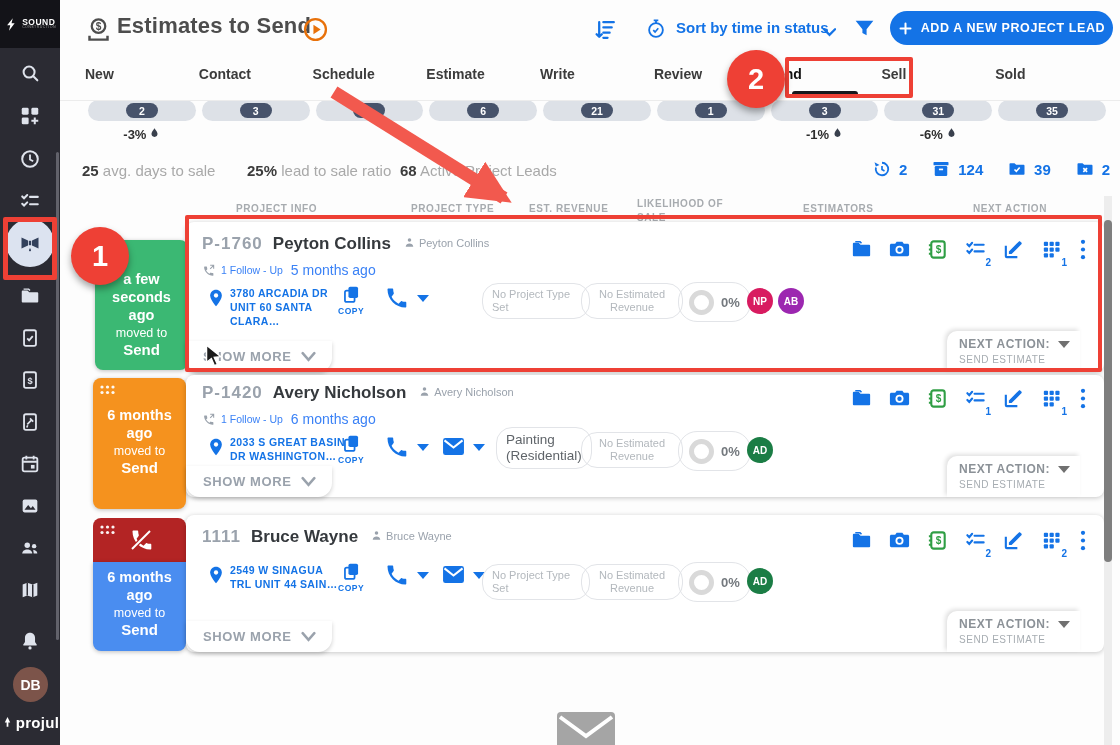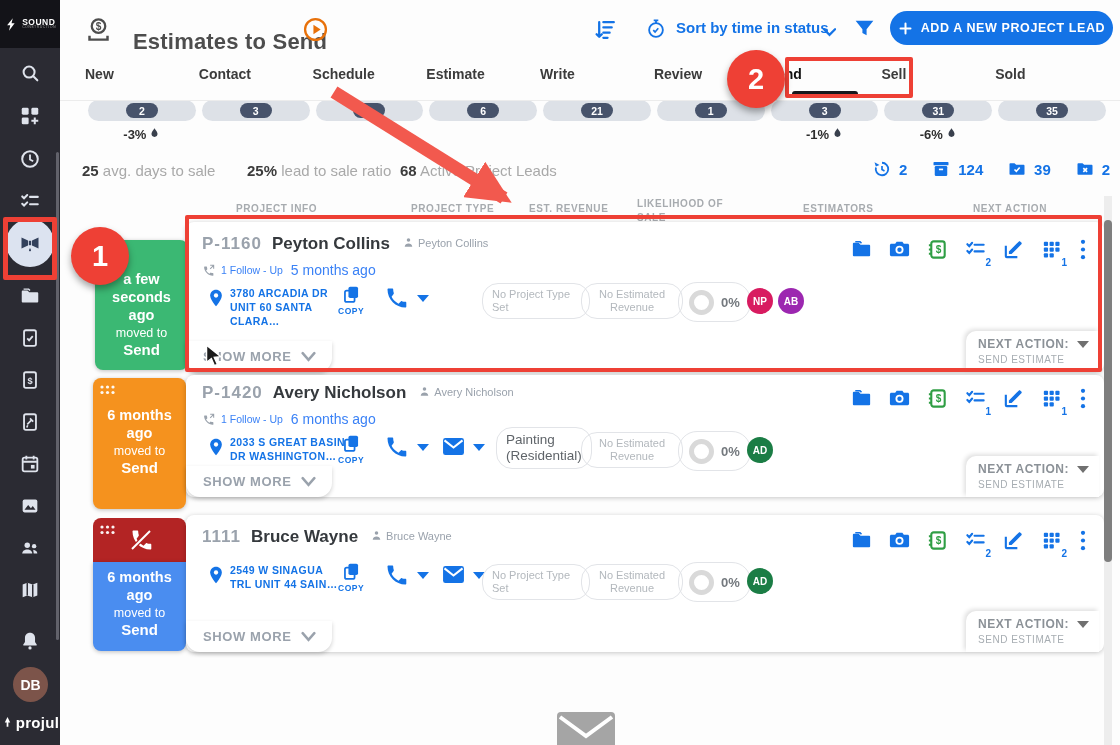--- a/index.html
+++ b/index.html
@@ -76,21 +76,21 @@
   .donut{width:25px;height:25px;border:5px solid #d9d9d9;border-radius:50%;box-sizing:border-box;}
   .donut-pill b{font-size:13px;color:#74797e;}
   .avatar{width:26px;height:26px;border-radius:50%;color:#fff;font-size:10px;font-weight:bold;
           display:flex;align-items:center;justify-content:center;}
   .icon-strip{right:16px;top:16px;display:flex;align-items:flex-start;gap:15px;}
   .cicon{position:relative;cursor:pointer;}
   .mini-badge{position:absolute;right:-4px;bottom:-7px;font-size:10px;font-weight:bold;color:#1473e6;}
   .show-more{left:0;bottom:0;width:146px;height:31px;background:#fff;border-radius:0 0 14px 14px;
              box-shadow:0 2px 4px rgba(0,0,0,.18);display:flex;align-items:center;gap:10px;padding-left:17px;
              font-size:13px;font-weight:bold;color:#9aa2ac;letter-spacing:.6px;cursor:pointer;box-sizing:border-box;}
-  .next-action{right:5px;bottom:0;background:#fff;border-radius:10px 0 0 0;box-shadow:-2px -2px 4px rgba(0,0,0,.12);
+  .next-action{right:24px;bottom:0;background:#fff;border-radius:10px 0 0 0;box-shadow:-2px -2px 4px rgba(0,0,0,.12);
                padding:6px 10px 7px 12px;cursor:pointer;}
   .na-top{display:flex;align-items:center;gap:8px;font-size:12px;font-weight:bold;color:#8b9197;letter-spacing:.5px;}
   .na-caret{width:0;height:0;border-left:6px solid transparent;border-right:6px solid transparent;border-top:7px solid #707070;}
   .na-sub{font-size:10px;color:#a7adb2;letter-spacing:.5px;margin-top:3px;}
 
   
   #scroll-track{left:1104px;top:196px;width:8px;height:549px;background:#ededed;}
   #scroll-thumb{left:1104px;top:220px;width:8px;height:342px;background:#7e7e7e;border-radius:4px;cursor:pointer;}
 
   
@@ -216,21 +216,21 @@
     </div>
   </nav>
 
   <div class="abs" style="left:85px;top:16px">
     <svg width="27" height="27" viewBox="0 0 24 24">
         <circle cx="12" cy="9" r="6" fill="none" stroke="#4d4d4d" stroke-width="2"></circle>
         <text x="12" y="12.5" font-size="9" font-weight="bold" text-anchor="middle" fill="#4d4d4d">$</text>
         <path d="M4 17.5v3.5h16v-3.5" fill="none" stroke="#4d4d4d" stroke-width="2.2"></path>
       </svg>
   </div>
-  <h1 id="pg-title" class="abs" style="margin:16px">Estimates to Send</h1>
+  <h1 id="pg-title" class="abs" style="margin:0">Estimates to Send</h1>
   <div class="abs" style="left:303px;top:17px">
     <svg width="25" height="25" viewBox="0 0 24 24">
         <circle cx="12" cy="12" r="10" fill="none" stroke="#e8710a" stroke-width="2.2"></circle>
         <path d="M10 7.5v9l7-4.5z" fill="#e8710a"></path>
       </svg>
   </div>
 
   <div class="abs" style="left:594px;top:17px">
     <svg width="25" height="25" viewBox="0 0 24 24" stroke="#1473e6" stroke-width="2.2" fill="none" stroke-linecap="round">
         <path d="M9 5h10M9 10h8M9 15h6M9 20h4"></path>
@@ -383,21 +383,21 @@
   <div class="abs colhead" style="left:803px">ESTIMATORS</div>
   <div class="abs colhead" style="left:973px">NEXT ACTION</div>
 
   <div class="abs status-block" style="left: 95px; top: 240px; height: 130px; padding-top: 30px; box-sizing: border-box; background: rgb(59, 184, 115);">
     <div class="s-time">a few seconds ago</div>
     <div class="s-moved">moved to</div>
     <div class="s-stage">Send</div>
   </div>
   <div class="abs lead-card" style="top:222px;height:150px">
     <div class="abs r-name">
-      <span class="lead-id">P-1160</span>
+      <span class="lead-id">P-1760</span>
       <span class="lead-name">Peyton Collins</span>
       <span class="contact">
         <svg width="13" height="13" viewBox="0 0 24 24">
             <path d="M12 4a3.3 3.3 0 1 1 0 6.6A3.3 3.3 0 0 1 12 4zM5 20c.5-3.8 3.4-6 7-6s6.5 2.2 7 6z" fill="#9aa2ac"></path>
           </svg>
         <span>Peyton Collins</span>
       </span>
     </div>
     <div class="abs icon-strip">
       <div class="cicon">

